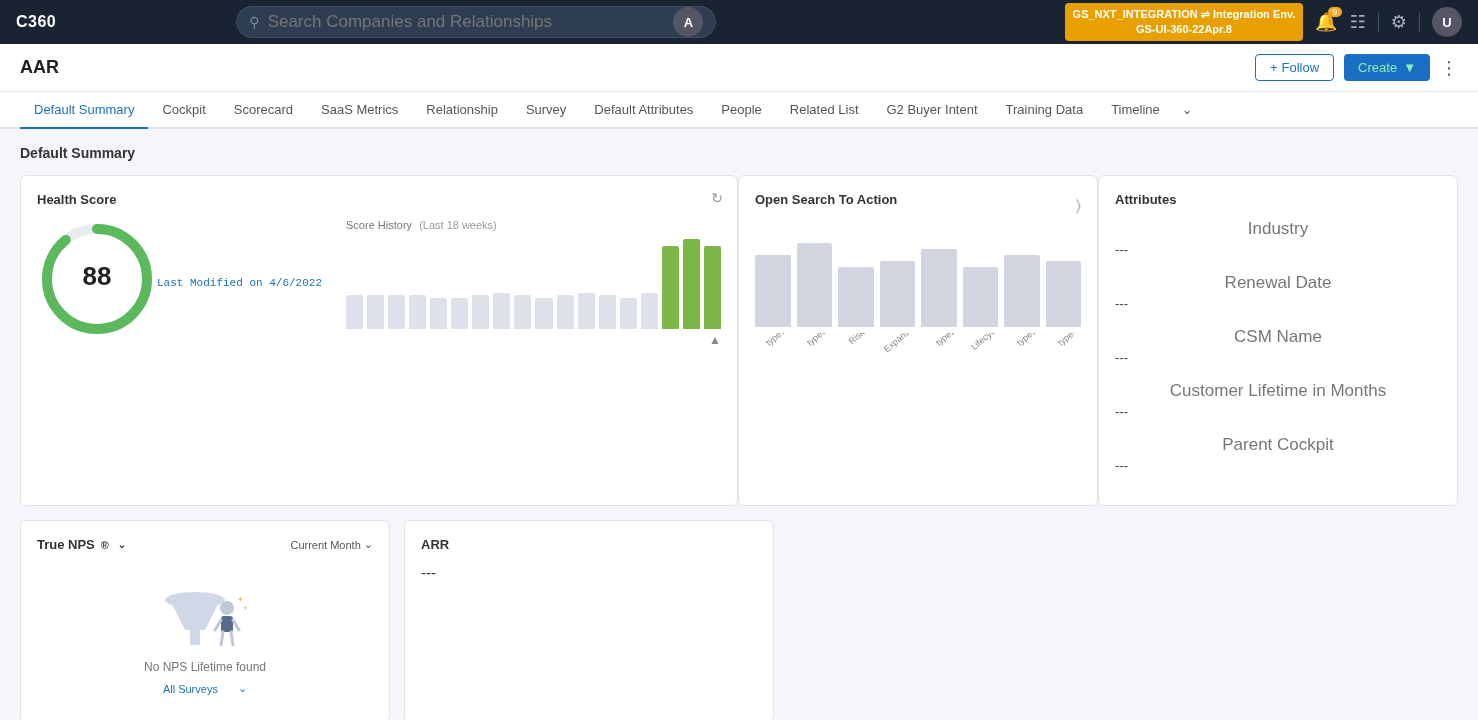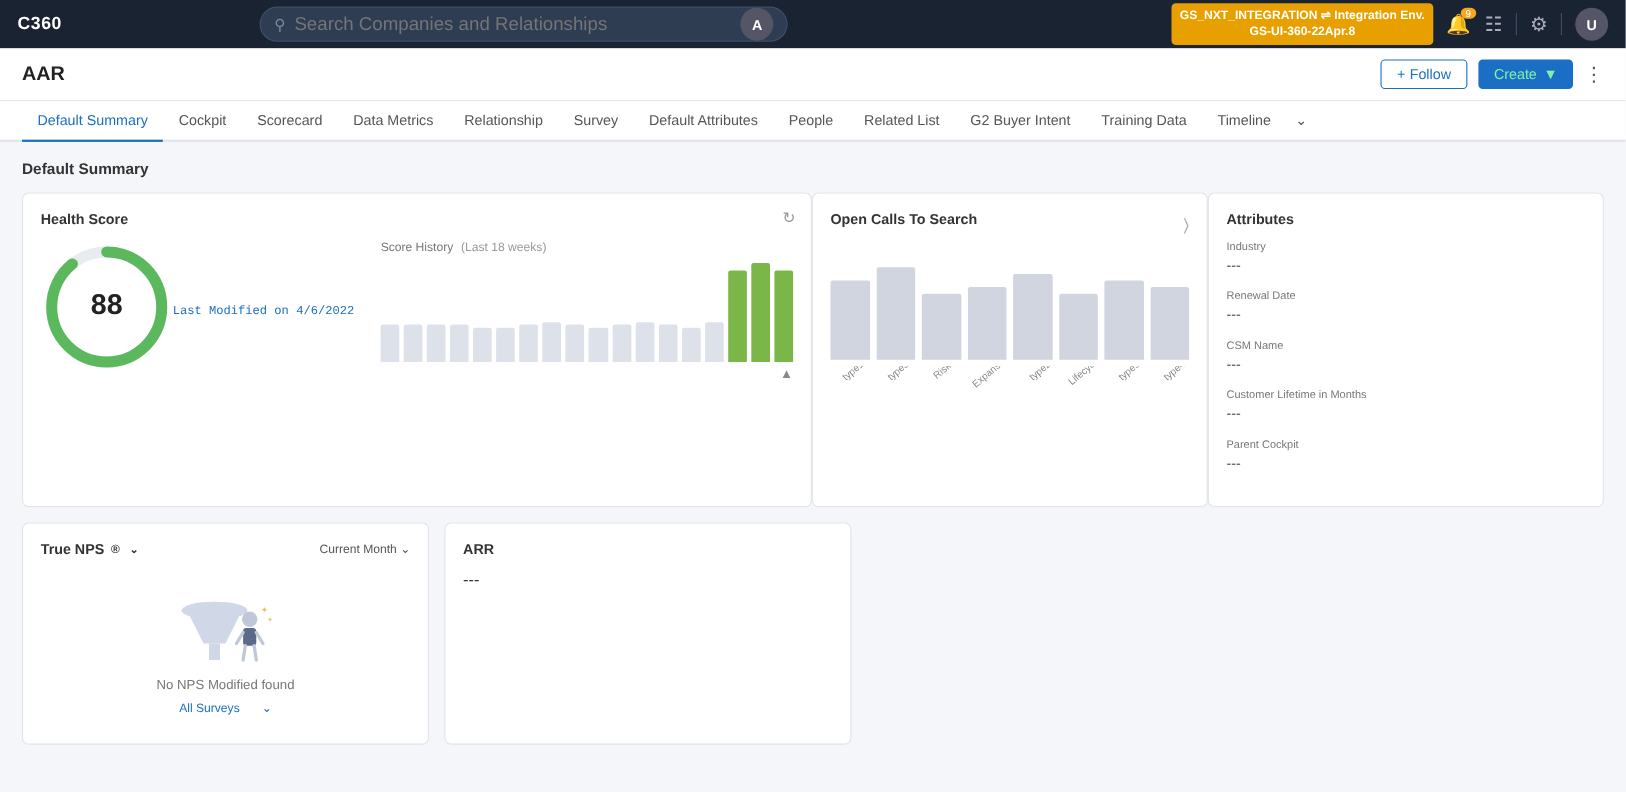--- a/index.html
+++ b/index.html
@@ -192,21 +192,21 @@
     .refresh-icon { position: absolute; top: 14px; right: 14px; color: #999; cursor: pointer; font-size: 14px; }
 
     
     .calls-card { }
     .calls-chart { display: flex; align-items: flex-end; gap: 6px; height: 100px; margin-top: 8px; }
     .calls-bar { background: #d0d5df; border-radius: 2px 2px 0 0; flex: 1; }
 
     
     .attr-card { }
     .attr-row { margin-bottom: 16px; }
-    .attr-label { font-size: 10px; color: #777; margin-bottom: 3px; }
+    .attr-label { font-size: 17px; color: #777; margin-bottom: 3px; text-align: center; }
     .attr-value { font-size: 13px; color: #444; }
 
     
     .bottom-grid {
       display: grid;
       grid-template-columns: 370px 370px 1fr;
       gap: 14px;
     }
 
     
@@ -262,21 +262,21 @@
       <span>▼</span>
     </button>
     <button class="more-btn">⋮</button>
   </div>
 </div>
 
 <div class="tabs-bar">
   <div class="tab active">Default Summary</div>
   <div class="tab">Cockpit</div>
   <div class="tab">Scorecard</div>
-  <div class="tab">Data Metrics</div>
+  <div class="tab">SaaS Metrics</div>
   <div class="tab">Relationship</div>
   <div class="tab">Survey</div>
   <div class="tab">Default Attributes</div>
   <div class="tab">People</div>
   <div class="tab">Related List</div>
   <div class="tab">G2 Buyer Intent</div>
   <div class="tab">Training Data</div>
   <div class="tab">Timeline</div>
   <div class="tabs-more">⌄</div>
 </div>
@@ -327,21 +327,21 @@
           </div>
           <div style="display:flex;justify-content:flex-end;margin-top:4px;">
             <span style="color:#888;font-size:12px;">▲</span>
           </div>
         </div>
       </div>
     </div>
 
     <div class="card calls-card">
       <div style="display:flex;justify-content:space-between;align-items:center;">
-        <div class="card-title">Open Calls To Search</div>
+        <div class="card-title">Open Search To Action</div>
         <span style="color:#aaa;cursor:pointer;font-size:16px;">〉</span>
       </div>
       <div style="position:relative;">
         <div class="calls-chart">
           <div class="calls-bar" style="height:72%;"></div>
           <div class="calls-bar" style="height:84%;"></div>
           <div class="calls-bar" style="height:60%;"></div>
           <div class="calls-bar" style="height:66%;"></div>
           <div class="calls-bar" style="height:78%;"></div>
           <div class="calls-bar" style="height:60%;"></div>
@@ -411,21 +411,21 @@
           <circle cx="72" cy="28" r="7" fill="#c0c8d8"></circle>
           <rect x="66" y="36" width="12" height="16" rx="3" fill="#5a6a8a"></rect>
           <line x1="66" y1="40" x2="60" y2="50" stroke="#c0c8d8" stroke-width="3" stroke-linecap="round"></line>
           <line x1="78" y1="40" x2="84" y2="50" stroke="#c0c8d8" stroke-width="3" stroke-linecap="round"></line>
           <line x1="68" y1="52" x2="66" y2="65" stroke="#c0c8d8" stroke-width="3" stroke-linecap="round"></line>
           <line x1="76" y1="52" x2="78" y2="65" stroke="#c0c8d8" stroke-width="3" stroke-linecap="round"></line>
 
           <text x="82" y="22" font-size="8" fill="#e8c060">✦</text>
           <text x="88" y="30" font-size="6" fill="#e8c060">✦</text>
         </svg>
-        <div class="nps-empty-text">No NPS Modified found</div>
+        <div class="nps-empty-text">No NPS Lifetime found</div>
         <div class="all-surveys">
           <span>All Surveys</span>
           <span>⌄</span>
         </div>
       </div>
     </div>
 
     <div class="card arr-card">
       <div class="card-title">ARR</div>
       <div class="arr-value">---</div>

